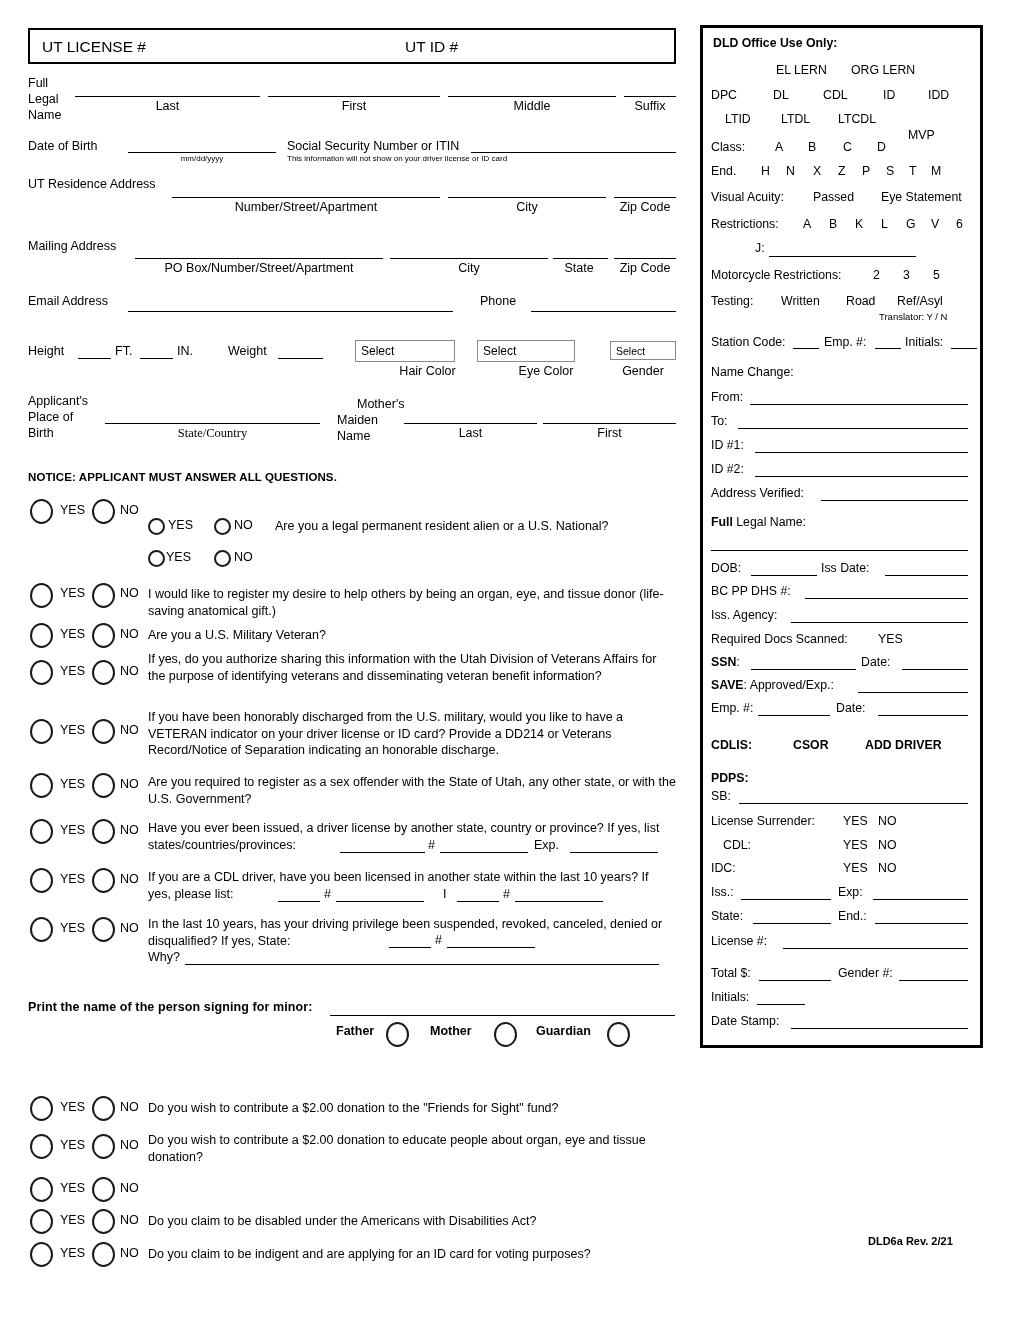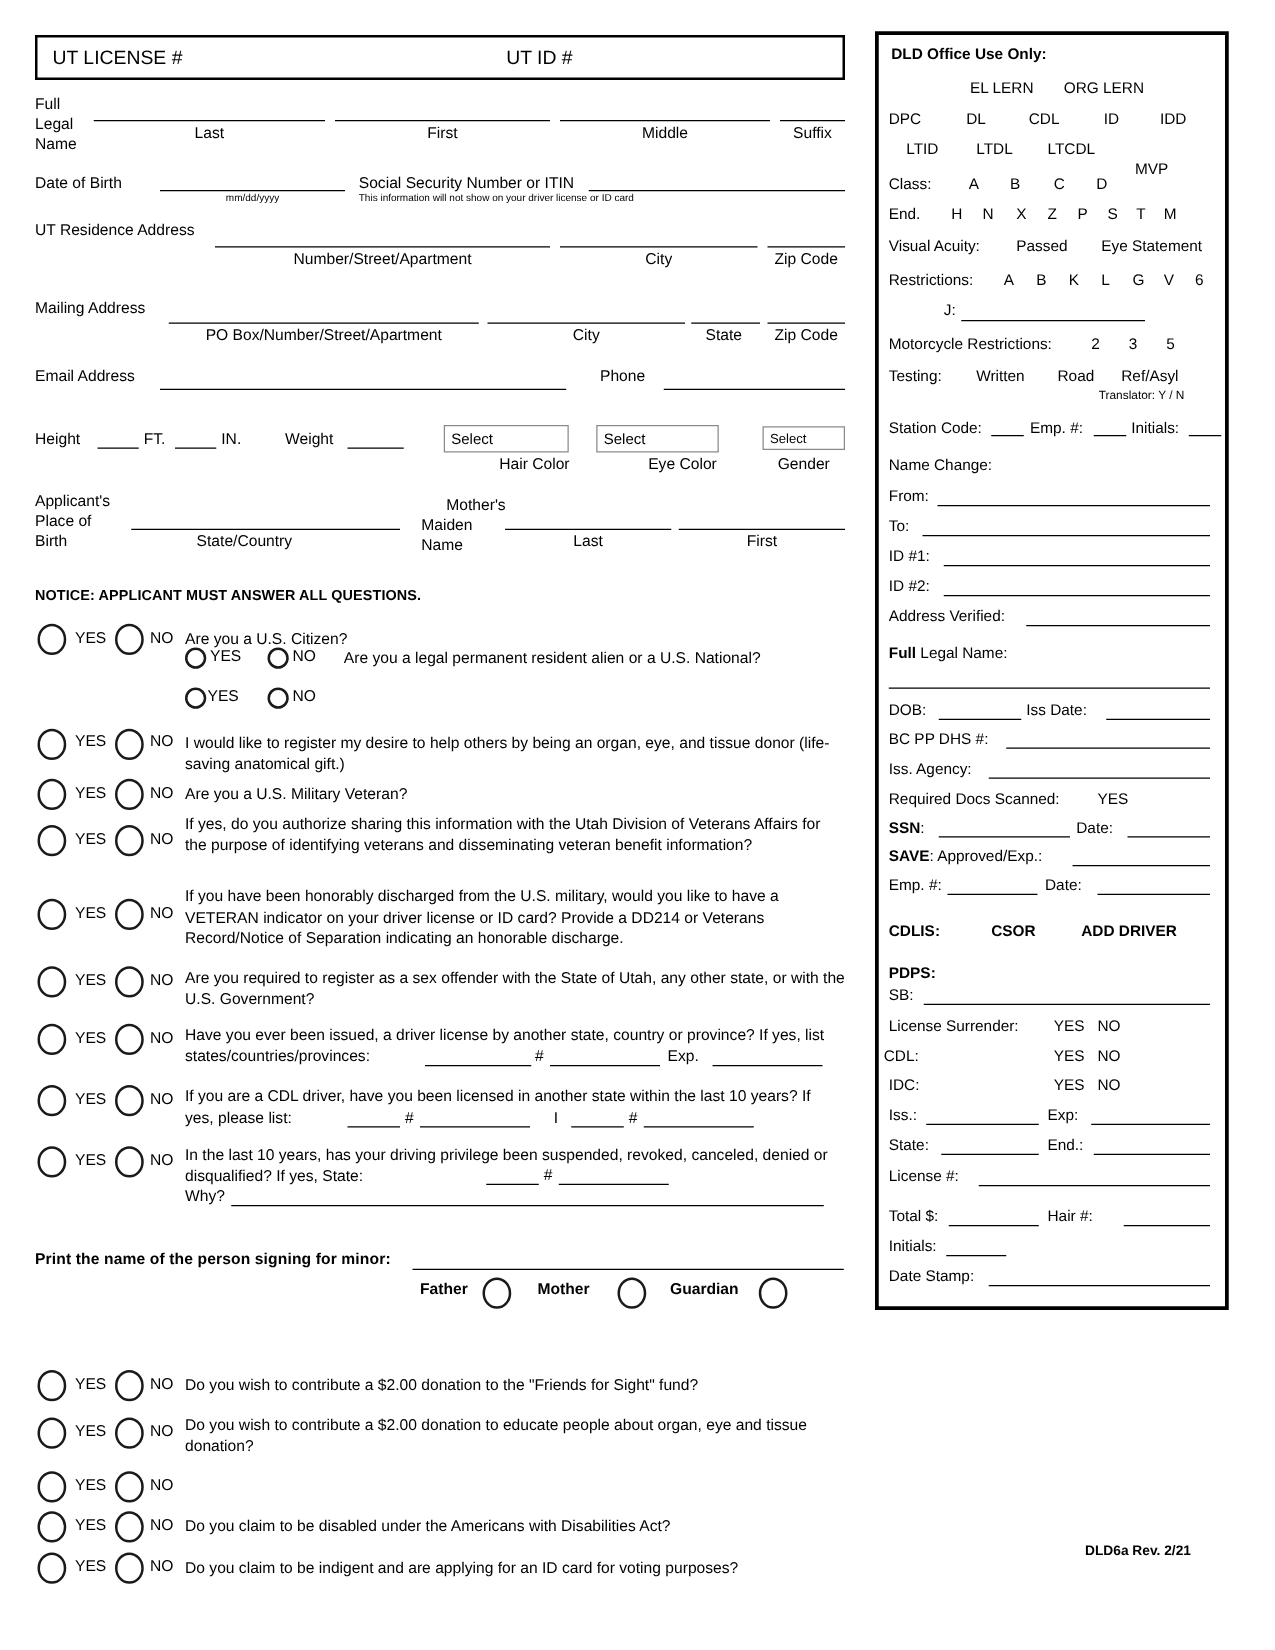--- a/index.html
+++ b/index.html
@@ -221,37 +221,36 @@
   <div class="selbox" style="left:477px; top:340px; width:98px;">Select</div>
   <span class="undercap" style="left:477px; top:364px; width:138px;">Eye Color</span>
 
   <div class="selbox small" style="left:610px; top:341px; width:66px;">Select</div>
   <span class="undercap" style="left:606px; top:364px; width:74px;">Gender</span>
 
   <span class="fieldcap" style="left:28px; top:394px;">Applicant's</span>
   <span class="fieldcap" style="left:28px; top:410px;">Place of</span>
   <span class="fieldcap" style="left:28px; top:426px;">Birth</span>
   <div class="rule" style="left:105px; top:423px; width:215px;"></div>
-  <span class="undercap" style="left:88px; top:426px; width:215px;">State/Country</span>
+  <span class="undercap" style="left:105px; top:426px; width:215px;font-family:Liberation Serif, serif;">State/Country</span>
 
   <span class="fieldcap" style="left:337px; top:397px;margin-left:20px;">Mother's</span>
   <span class="fieldcap" style="left:337px; top:413px;">Maiden</span>
   <span class="fieldcap" style="left:337px; top:429px;">Name</span>
   <div class="rule" style="left:404px; top:423px; width:133px;"></div>
   <div class="rule" style="left:543px; top:423px; width:133px;"></div>
   <span class="undercap" style="left:404px; top:426px; width:133px;">Last</span>
   <span class="undercap" style="left:543px; top:426px; width:133px;">First</span>
 
   <span class="notice" style="left:28px; top:471px;">NOTICE:  APPLICANT MUST ANSWER ALL QUESTIONS.</span>
 
   <div class="radio big" style="left:30px; top:499px;"></div>
   <span class="ynlabel" style="left:60px; top:503px;">YES</span>
   <div class="radio big" style="left:92px; top:499px;"></div>
   <span class="ynlabel" style="left:120px; top:503px;">NO</span>
-  <div class="qtext" style="left:148px; top:503px; width:525px;">Are you a U.S. Citizen?</div>
 
   <div class="radio" style="left:148px; top:518px;"></div>
   <span class="ynlabel" style="left:168px; top:518px;">YES</span>
   <div class="radio" style="left:214px; top:518px;"></div>
   <span class="ynlabel" style="left:234px; top:518px;">NO</span>
   <div class="qtext" style="left:275px; top:518px; width:400px;">Are you a legal permanent resident alien or a U.S. National?</div>
 
   <div class="radio" style="left:148px; top:550px;"></div>
   <span class="ynlabel" style="left:166px; top:550px;">YES</span>
   <div class="radio" style="left:214px; top:550px;"></div>
@@ -480,21 +479,21 @@
   <span class="p-row b" style="left:162px; top:710px;">ADD DRIVER</span>
 
   <span class="p-row b" style="left:8px; top:743px;"><span>PDPS</span><span>:</span></span>
   <span class="p-row" style="left:8px; top:761px;">SB:</span>
   <div class="p-rule" style="left:36px; top:775px; width:229px;"></div>
 
   <span class="p-row" style="left:8px; top:786px;">License Surrender:</span>
   <span class="p-row" style="left:140px; top:786px;">YES</span>
   <span class="p-row" style="left:175px; top:786px;">NO</span>
 
-  <span class="p-row" style="left:4px; top:810px;">CDL:</span>
+  <span class="p-row" style="left:20px; top:810px;">CDL:</span>
   <span class="p-row" style="left:140px; top:810px;">YES</span>
   <span class="p-row" style="left:175px; top:810px;">NO</span>
 
   <span class="p-row" style="left:8px; top:833px;">IDC:</span>
   <span class="p-row" style="left:140px; top:833px;">YES</span>
   <span class="p-row" style="left:175px; top:833px;">NO</span>
 
   <span class="p-row" style="left:8px; top:857px;">Iss.:</span>
   <div class="p-rule" style="left:38px; top:871px; width:90px;"></div>
   <span class="p-row" style="left:135px; top:857px;">Exp:</span>
@@ -503,21 +502,21 @@
   <span class="p-row" style="left:8px; top:881px;">State:</span>
   <div class="p-rule" style="left:50px; top:895px; width:78px;"></div>
   <span class="p-row" style="left:135px; top:881px;">End.:</span>
   <div class="p-rule" style="left:172px; top:895px; width:93px;"></div>
 
   <span class="p-row" style="left:8px; top:906px;">License #:</span>
   <div class="p-rule" style="left:80px; top:920px; width:185px;"></div>
 
   <span class="p-row" style="left:8px; top:938px;">Total $:</span>
   <div class="p-rule" style="left:56px; top:952px; width:72px;"></div>
-  <span class="p-row" style="left:135px; top:938px;">Hair #:</span>
+  <span class="p-row" style="left:135px; top:938px;">Gender #:</span>
   <div class="p-rule" style="left:196px; top:952px; width:69px;"></div>
 
   <span class="p-row" style="left:8px; top:962px;">Initials:</span>
   <div class="p-rule" style="left:54px; top:976px; width:48px;"></div>
 
   <span class="p-row" style="left:8px; top:986px;">Date Stamp:</span>
   <div class="p-rule" style="left:88px; top:1000px; width:177px;"></div>
 </div>
 
 <span id="footer-rev" style="left:868px; top:1235px;">DLD6a Rev. 2/21</span>

